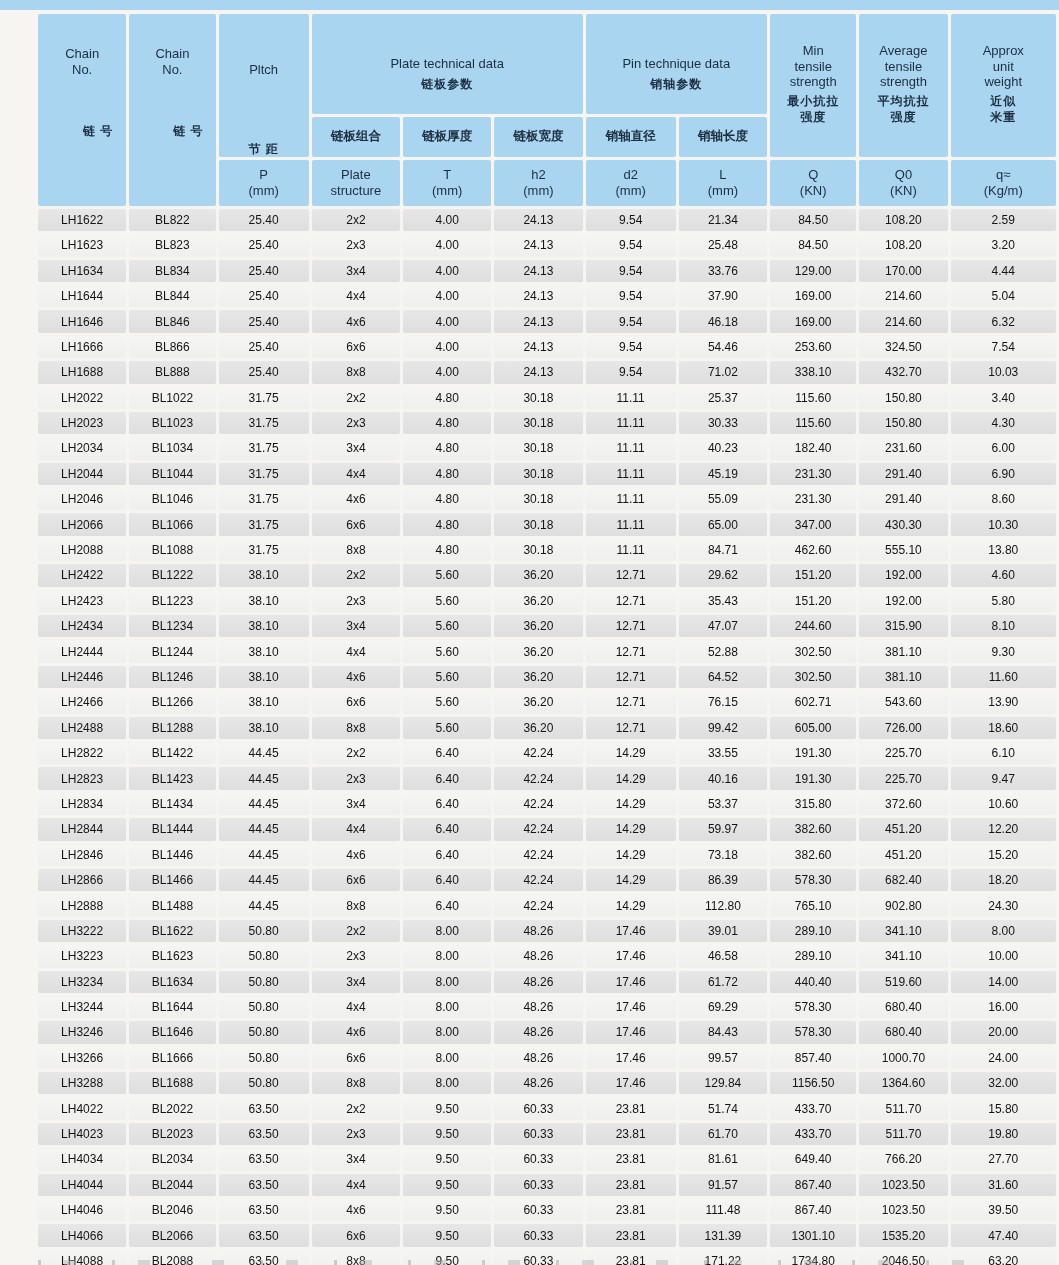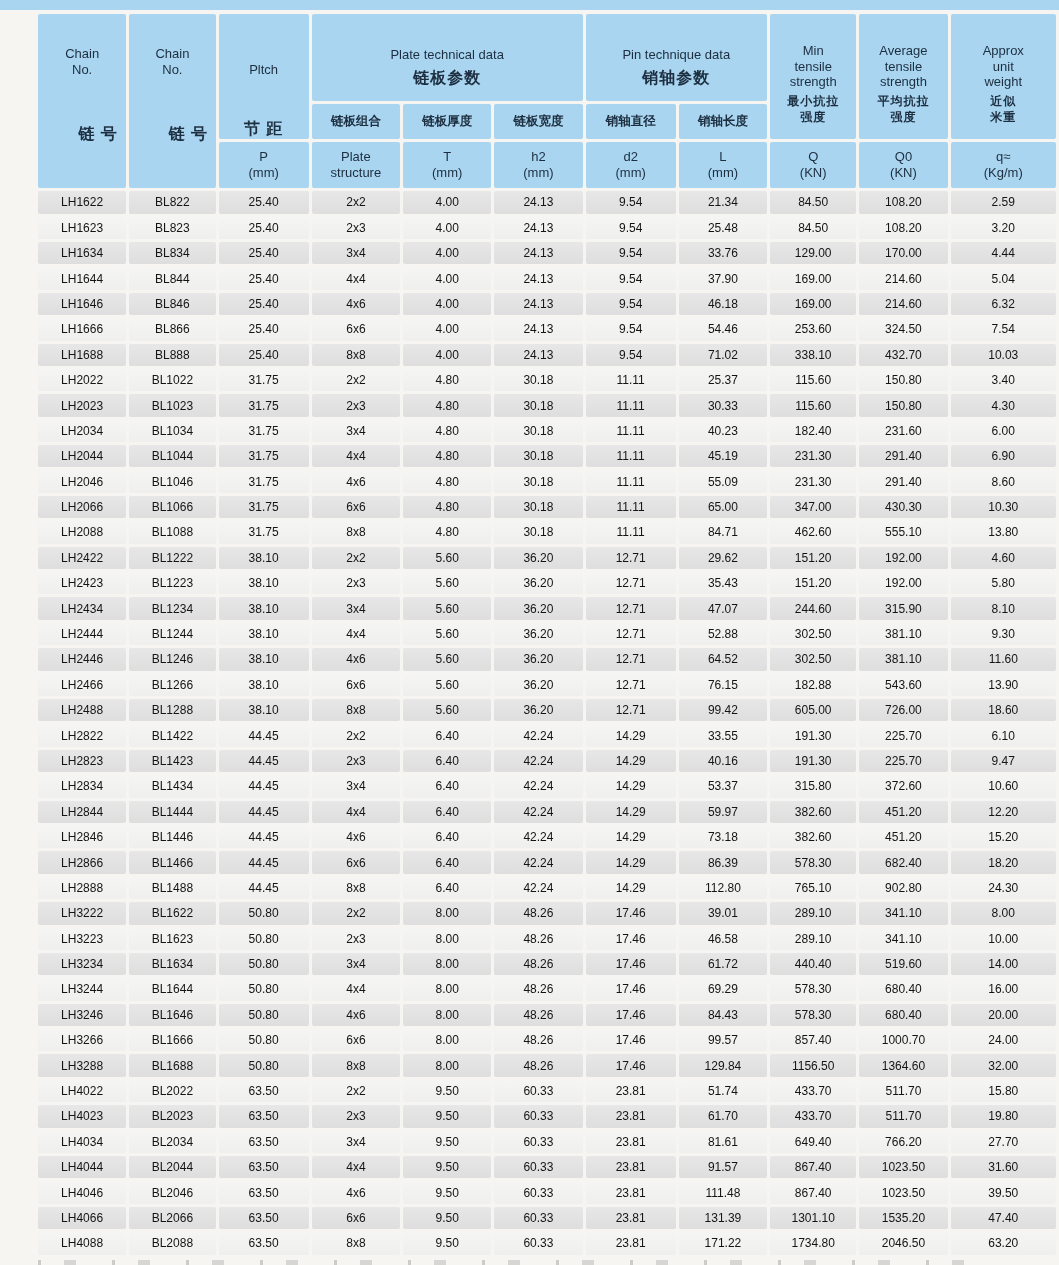--- a/index.html
+++ b/index.html
@@ -46,36 +46,36 @@
   .row-a th { height: 70px; }
   .row-b th { height: 28px; }
   .row-c th { height: 46px; }
   .hdr-en {
     font-size: 13px;
     line-height: 1.2;
     white-space: pre-line;
     margin-top: 20px;
   }
   .hdr-zh {
-    font-size: 16px;
+    font-size: 12px;
     font-weight: 600;
     letter-spacing: 1px;
     line-height: 1.35;
     white-space: pre-line;
   }
   th.span-all {
     vertical-align: top;
     padding-top: 12px;
   }
   th.span-all .hdr-zh { margin-top: 46px; padding-left: 32px; }
   th.pitch-cell {
     vertical-align: top;
     padding-top: 28px;
   }
-  th.pitch-cell .hdr-zh { margin-top: 40px; }
+  th.pitch-cell .hdr-zh { margin-top: 63px; }
   th.group-cell .hdr-zh { margin-top: 4px; }
   th.tall-cell {
     vertical-align: top;
     padding-top: 9px;
   }
   th.tall-cell .hdr-en { font-size: 13px; }
   th.tall-cell .hdr-zh { margin-top: 3px; font-size: 12px; }
   .row-b th { font-size: 12.5px; font-weight: 600; color: #1c2e3f; }
   .row-c th {
     font-size: 13px;
@@ -443,21 +443,21 @@
         </tr>
         <tr class="even">
           <td>LH2466</td>
           <td>BL1266</td>
           <td>38.10</td>
           <td>6x6</td>
           <td>5.60</td>
           <td>36.20</td>
           <td>12.71</td>
           <td>76.15</td>
-          <td>182.88</td>
+          <td>602.71</td>
           <td>543.60</td>
           <td>13.90</td>
         </tr>
         <tr class="odd">
           <td>LH2488</td>
           <td>BL1288</td>
           <td>38.10</td>
           <td>8x8</td>
           <td>5.60</td>
           <td>36.20</td>

